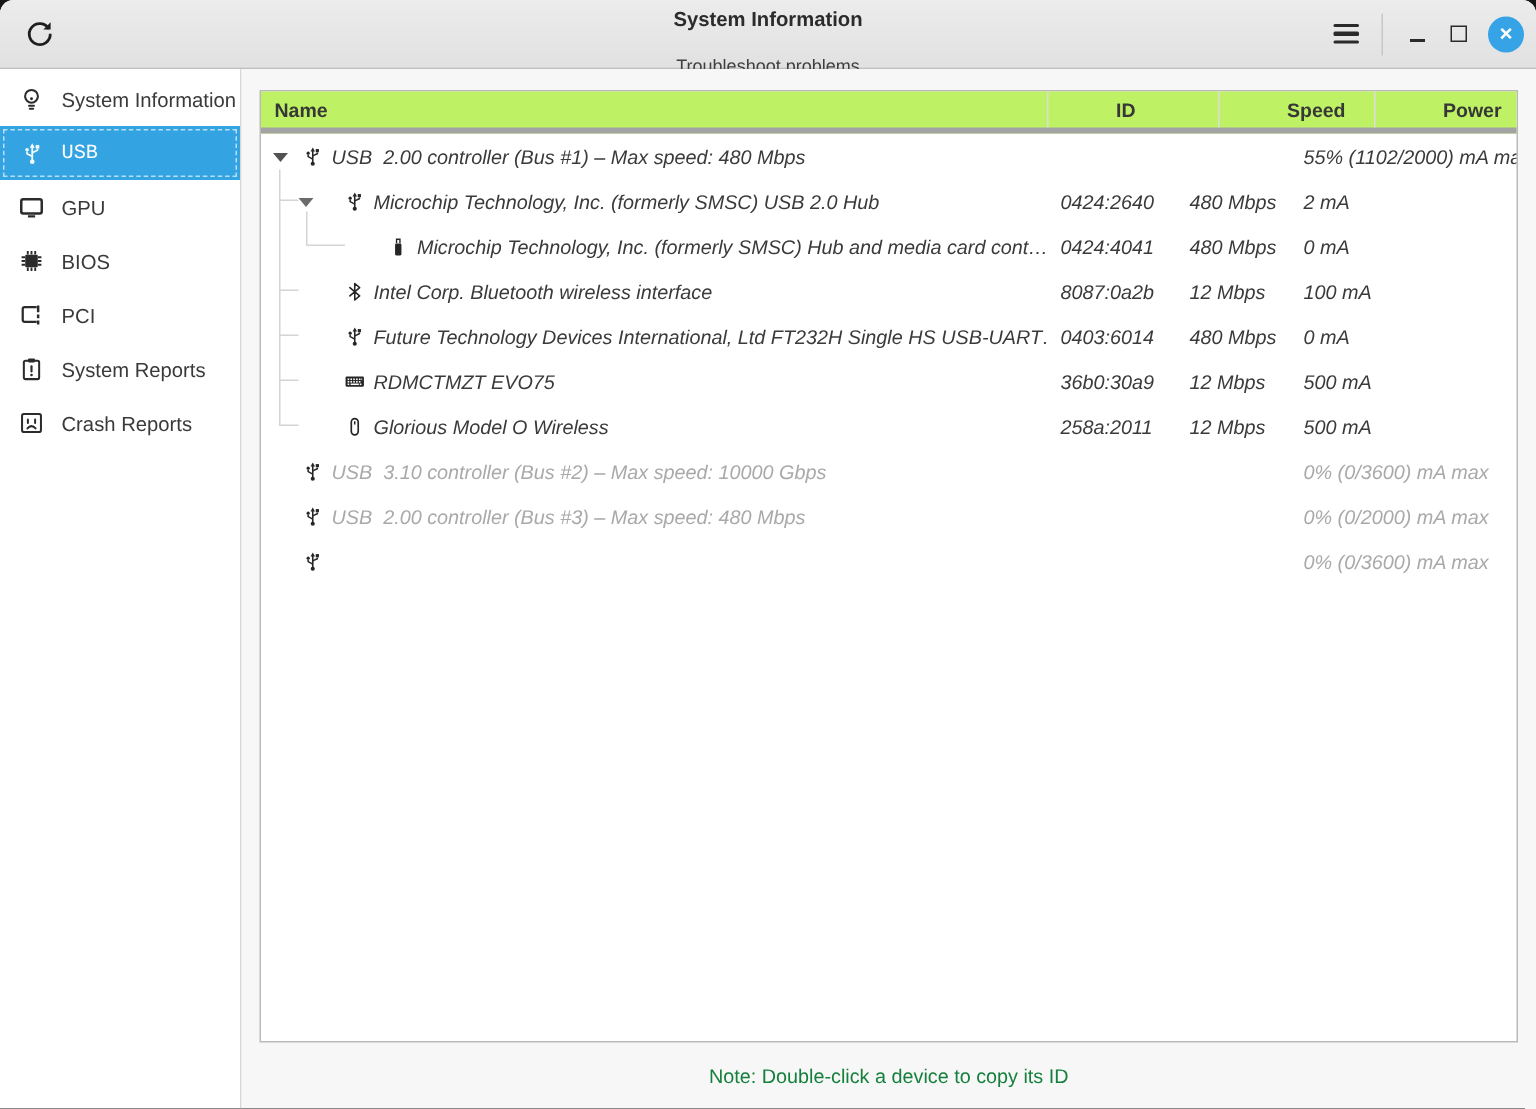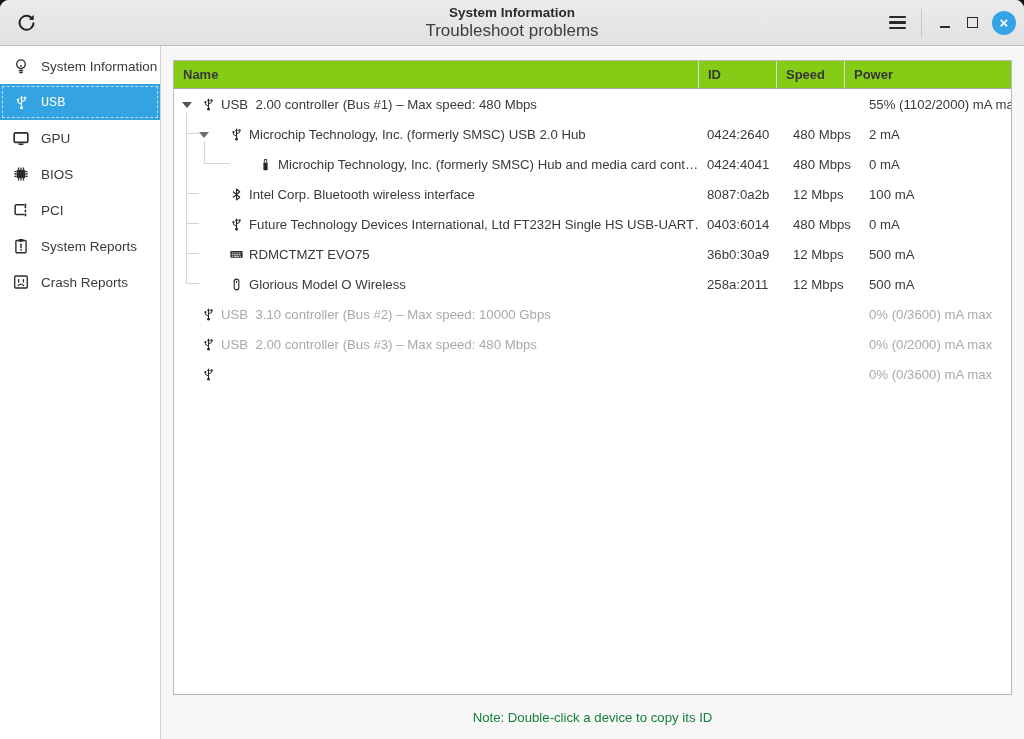--- a/index.html
+++ b/index.html
@@ -3,21 +3,21 @@
 <meta charset="utf-8">
 <style>
   html,body{margin:0;padding:0;background:#161616;font-family:"Liberation Sans","DejaVu Sans",sans-serif;}
   .window{position:relative;width:1024px;height:739px;background:#f7f7f7;border-radius:9px 9px 0 0;overflow:hidden;}
 
   
   .titlebar{position:relative;height:46px;background:linear-gradient(#ececec,#e1e1e1);border-bottom:1px solid #bfbfbf;box-sizing:border-box;}
   .tb-refresh{position:absolute;left:13px;top:50%;transform:translateY(-50%);width:26px;height:26px;display:flex;align-items:center;justify-content:center;color:#1f1f1f;cursor:default;}
   .tb-center{position:absolute;left:0;right:0;top:5px;text-align:center;pointer-events:none;}
   .tb-title{font-size:13.5px;font-weight:bold;color:#2b2b2b;}
-  .tb-subtitle{font-size:17px;color:#3f3f3f;margin-top:1px;}
+  .tb-subtitle{font-size:12px;color:#3f3f3f;margin-top:17px;}
   .tb-right{position:absolute;right:8px;top:0;height:100%;display:flex;align-items:center;}
   .menu-btn{width:22px;height:22px;display:flex;flex-direction:column;justify-content:center;gap:3px;margin-right:13px;}
   .menu-btn i{display:block;height:2.4px;width:17px;background:#2a2a2a;border-radius:1px;margin:0 auto;}
   .tb-sep{width:1px;height:28px;background:#c7c7c7;margin-right:15px;}
   .btn-min{width:16px;height:18px;display:flex;align-items:flex-end;justify-content:center;margin-right:11px;}
   .btn-min i{display:block;width:10px;height:1.7px;background:#2a2a2a;margin-bottom:4px;}
   .btn-max{width:16px;height:16px;display:flex;align-items:center;justify-content:center;margin-right:12px;}
   .btn-max i{display:block;width:9px;height:9px;border:1.7px solid #2a2a2a;}
   .btn-close{width:24px;height:24px;border-radius:50%;background:#36a3e7;color:#fff;display:flex;align-items:center;justify-content:center;font-size:15px;font-weight:bold;line-height:1;}
 
@@ -26,27 +26,27 @@
   .sidebar{width:160px;background:#fff;border-right:1px solid #d6d6d6;box-sizing:content-box;padding-top:2px;flex-shrink:0;}
   .sb-item{height:36px;display:flex;align-items:center;gap:11px;padding-left:12px;font-size:13.5px;color:#3a3a3a;cursor:default;}
   .sb-item .sbicon{width:18px;height:18px;display:flex;align-items:center;justify-content:center;color:#2b2b2b;flex-shrink:0;}
   .sb-item.selected{background:#33a4e1;color:#fdfdfd;outline:1px dashed rgba(255,255,255,0.65);outline-offset:-3px;font-family:Liberation Mono, monospace;}
   .sb-item.selected .sbicon{color:#f4fbff;}
 
   .content{position:relative;flex:1;background:#f7f7f7;}
 
   
   .treeview{position:absolute;left:12px;top:14px;width:839px;height:635px;background:#fff;border:1px solid #b9b9b9;box-sizing:border-box;}
-  .tv-header{display:flex;height:28px;background:#84cc16;border-bottom:1px solid #a3a3a3;box-sizing:border-box;}
+  .tv-header{display:flex;height:28px;background:#bef264;border-bottom:4px solid #a3a3a3;box-sizing:border-box;gap:36px;}
   .hc{display:flex;align-items:center;padding-left:9px;font-size:13px;font-weight:bold;color:#373737;border-right:1px solid #dcdcdc;box-sizing:border-box;}
   .hc-name{width:525px;}
   .hc-id{width:78px;}
   .hc-speed{width:68px;}
   .hc-power{flex:1;border-right:none;}
-  .tv-body{position:relative;}
+  .tv-body{position:relative;font-style:italic;}
   .row{display:flex;height:30px;align-items:center;font-size:13.2px;color:#3a3a3a;position:relative;z-index:1;}
   .c-name{display:flex;align-items:center;width:525px;flex-shrink:0;overflow:hidden;box-sizing:border-box;}
   .c-id{width:78px;padding-left:8px;box-sizing:content-box;flex-shrink:0;}
   .c-speed{width:68px;padding-left:8px;flex-shrink:0;}
   .c-power{flex:1;padding-left:8px;overflow:hidden;white-space:nowrap;}
   .L0{padding-left:6px;}
   .L1{padding-left:23px;}
   .L2{padding-left:84px;}
   .exp{width:14px;display:inline-flex;justify-content:center;flex-shrink:0;}
   .L0 .exp{margin-right:7px;}

